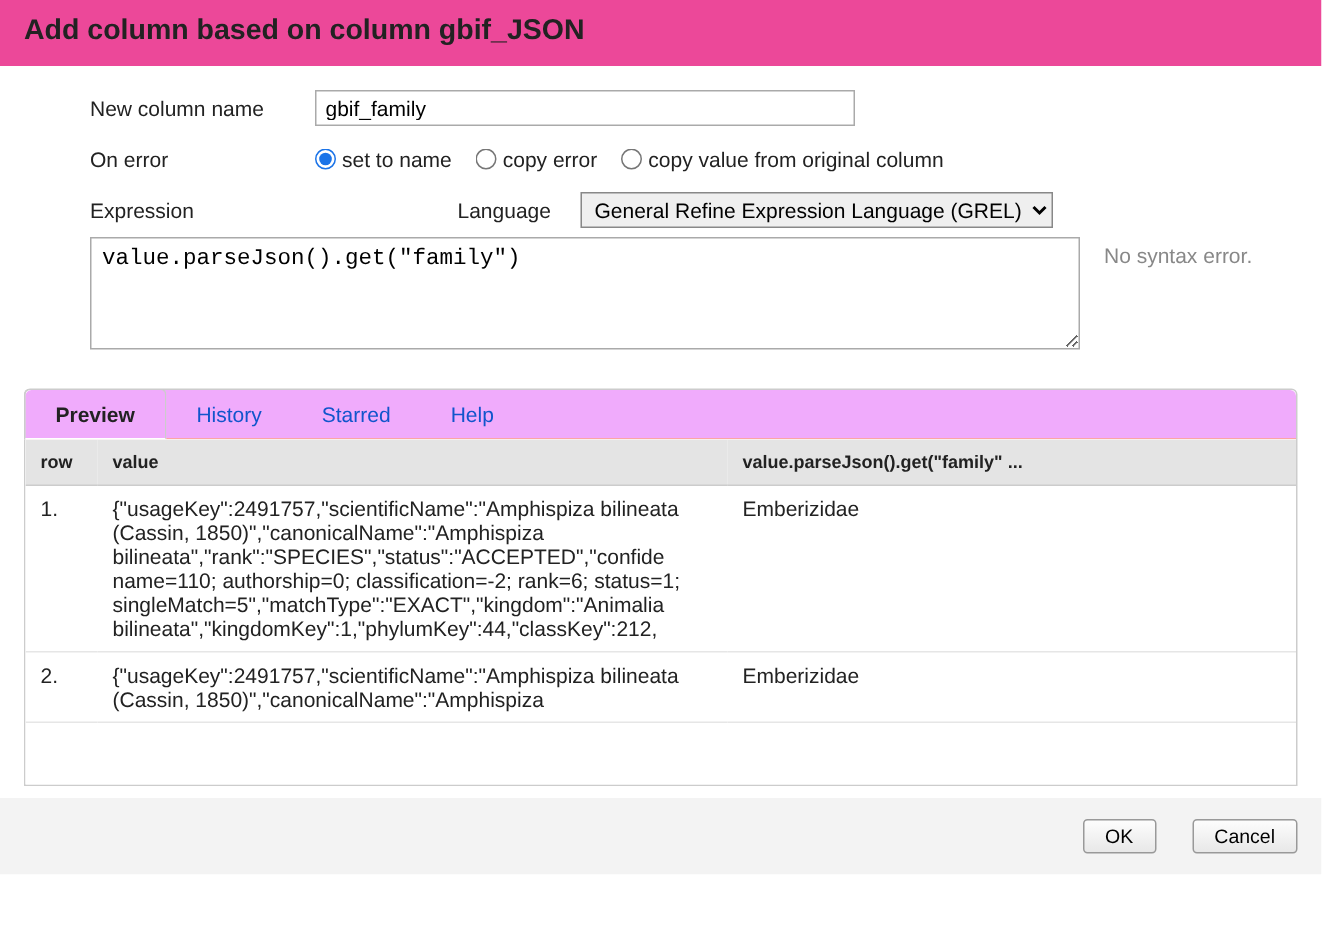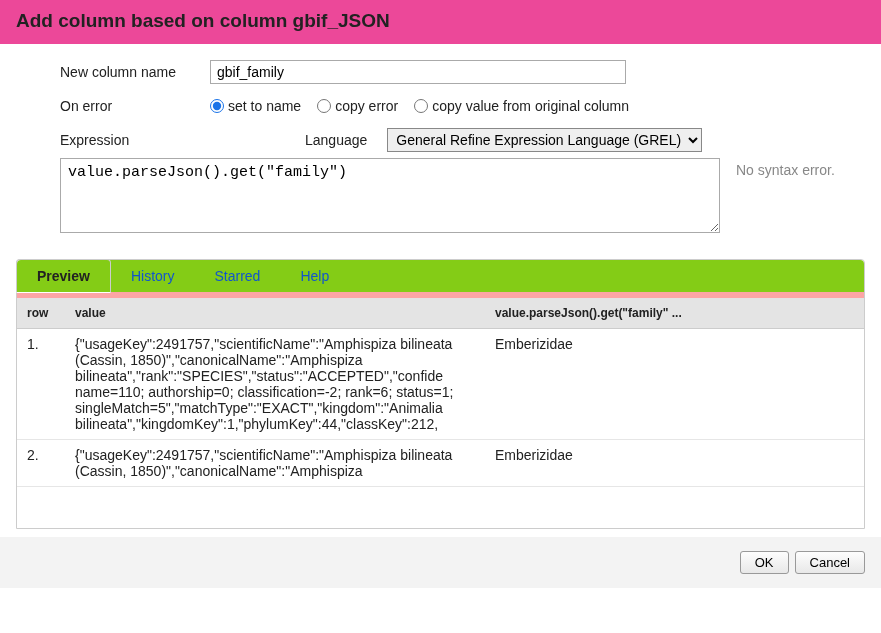--- a/index.html
+++ b/index.html
@@ -25,21 +25,21 @@
     .form-row {
       display: flex;
       align-items: center;
       margin-bottom: 14px;
     }
     .form-label {
       width: 150px;
       font-size: 14px;
     }
     .text-input {
-      width: 416px;
+      width: 360px;
       padding: 3px 6px;
       font-size: 14px;
       border: 1px solid #aaa;
       font-family: Arial, Helvetica, sans-serif;
     }
     .radio-group {
       display: flex;
       align-items: center;
       gap: 8px;
     }
@@ -97,22 +97,22 @@
       font-size: 14px;
       padding-top: 4px;
     }
     .tabs-container {
       margin: 0 16px;
       border: 1px solid #ccc;
       border-radius: 4px 4px 0 0;
     }
     .tab-bar {
       display: flex;
-      border-bottom: 6px solid #fca5a5;
-      background: #84cc16;
+      border-bottom: 1px solid #fca5a5;
+      background: #f0abfc;
       border-radius: 4px 4px 0 0;
       text-align: center;
     }
     .tab {
       padding: 8px 20px;
       font-size: 14px;
       color: #1155cc;
       cursor: pointer;
       border-right: none;
     }
@@ -154,21 +154,21 @@
       word-wrap: break-word;
       overflow-wrap: anywhere;
     }
     .preview-table td.row-num {
       text-align: left;
     }
     .button-bar {
       display: flex;
       justify-content: flex-end;
       padding: 14px 16px;
-      gap: 6px;
+      gap: 24px;
       background: #f3f3f3;
       margin-top: 8px;
     }
     .btn {
       padding: 3px 14px;
       font-size: 13px;
       border: 1px solid #999;
       border-radius: 3px;
       background: linear-gradient(#fdfdfd, #e8e8e8);
       cursor: pointer;

